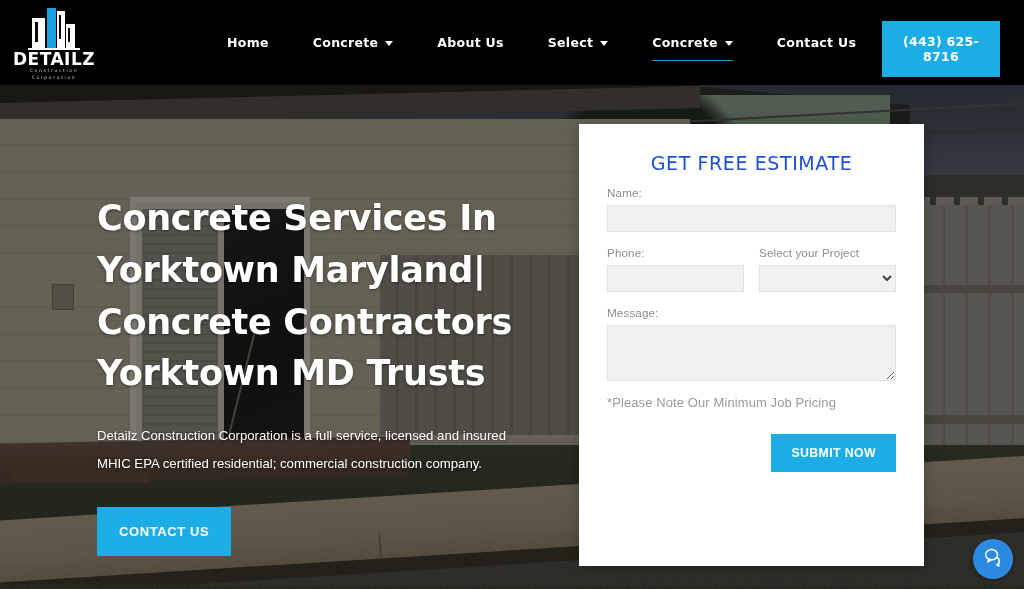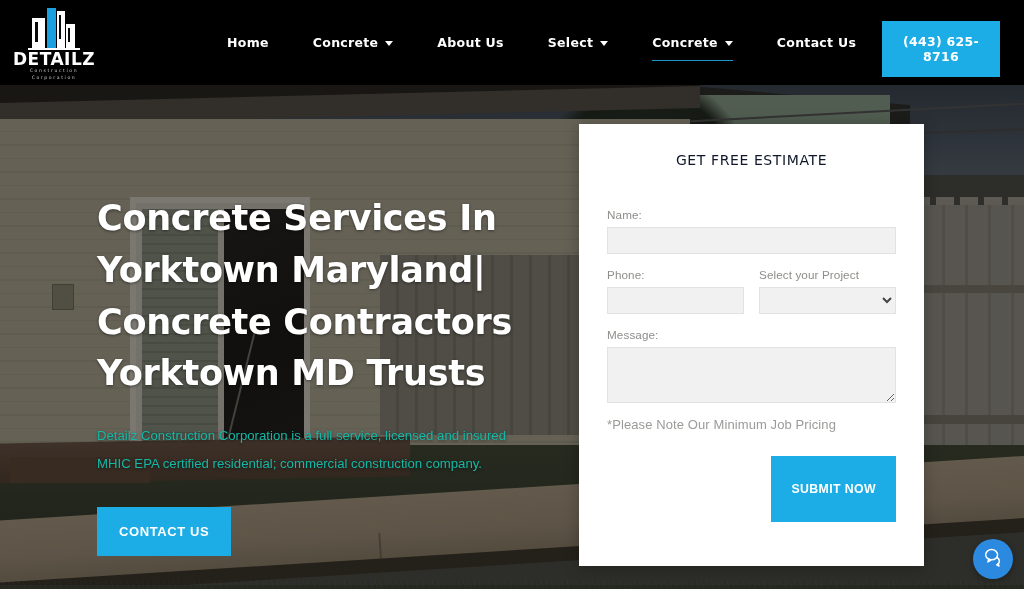--- a/index.html
+++ b/index.html
@@ -208,40 +208,40 @@
   .hero-content {
     position:absolute; left:97px; top:108px; width:470px; z-index:10;
   }
   .hero-title {
     color:#fff; font-family:"DejaVu Sans", sans-serif;
     font-size:35px; font-weight:bold; line-height:1.48;
     letter-spacing:-0.3px;
     text-shadow:0 1px 3px rgba(0,0,0,0.45);
   }
   .hero-sub {
-    margin-top:22px; color:#14b8a6; font-size:13.2px; line-height:2.1;
+    margin-top:22px; color:#ffffff; font-size:13.2px; line-height:2.1;
     max-width:420px; text-shadow:0 1px 3px rgba(0,0,0,0.5);
   }
   .cta-btn {
     margin-top:29px; display:inline-block;
     background:#1cade6; color:#fff; font-weight:bold; font-size:13px;
     letter-spacing:0.6px; padding:17px 22px; border:none; cursor:pointer;
     font-family:"Liberation Sans", sans-serif;
   }
 
   
   .form-card {
     position:absolute; left:579px; top:124px; width:345px; height:442px;
     background:#fff; z-index:20;
     box-shadow:0 2px 14px rgba(0,0,0,0.25);
     padding:28px 28px 0 28px;
   }
   .form-title {
-    text-align:center; color:#0f172a; font-size:14px; font-weight:normal;
-    letter-spacing:0.6px; margin-bottom:40px;
+    text-align:center; color:#1d4ed8; font-size:19px; font-weight:normal;
+    letter-spacing:0.6px; margin-bottom:12px;
     font-family:"DejaVu Sans", sans-serif;
   }
   .field { margin-bottom:14px; }
   .f-label {
     display:block; color:#8d8f8b; font-size:11.7px; margin-bottom:6px;
     letter-spacing:0.1px;
   }
   .f-input {
     width:100%; height:27px; background:#f1f1f1; border:1px solid #e2e2e2;
     outline:none; font-size:12px; color:#444; padding:0 6px;
@@ -259,21 +259,21 @@
     width:100%; height:56px; background:#f1f1f1; border:1px solid #e2e2e2;
     outline:none; resize:vertical; font-size:12px; color:#444; padding:5px 6px;
     font-family:"Liberation Sans", sans-serif; display:block;
   }
   .note {
     color:#9a9c98; font-size:13px; margin-top:10px; letter-spacing:0.1px;
   }
   .submit-row { display:flex; justify-content:flex-end; margin-top:24px; }
   .submit-btn {
     background:#1cade6; color:#fff; font-weight:bold; font-size:12.3px;
-    letter-spacing:0.4px; padding:26px 20px; border:none; cursor:pointer;
+    letter-spacing:0.4px; padding:12px 20px; border:none; cursor:pointer;
     font-family:"Liberation Sans", sans-serif;
   }
 
   
   .chat-widget {
     position:absolute; right:11px; bottom:10px; width:40px; height:40px;
     border-radius:50%; background:#2b8ae0; z-index:60; cursor:pointer;
     display:flex; align-items:center; justify-content:center;
     box-shadow:0 2px 6px rgba(0,0,0,0.3);
   }

